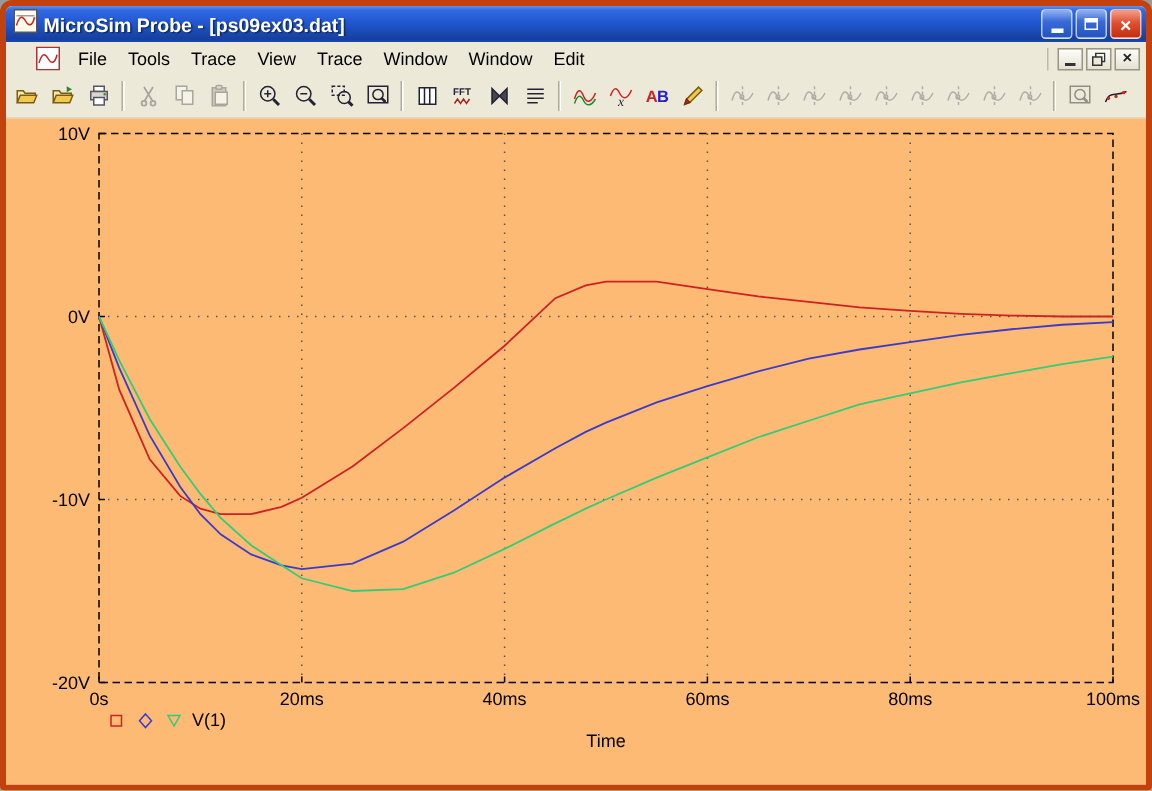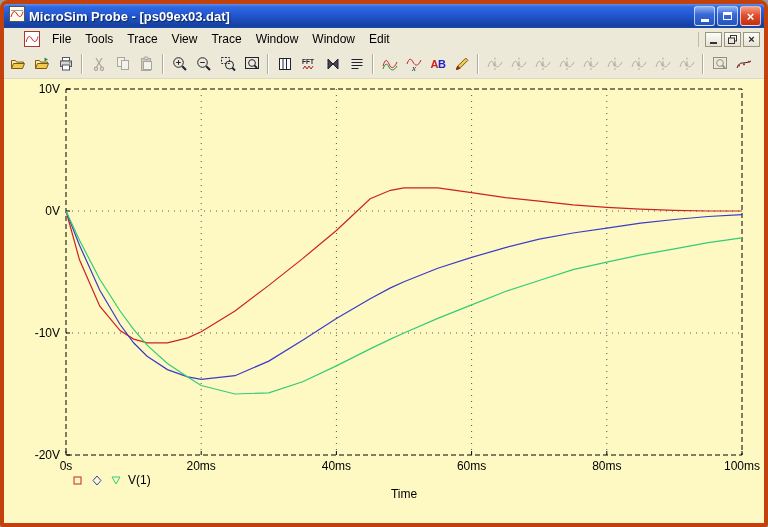--- a/index.html
+++ b/index.html
@@ -69,21 +69,21 @@
   .tool-sep { width: 2px; height: 20px; border-left: 1px solid #b0ac9a; border-right: 1px solid #fff; margin: 0 3px; }
   .tool-btn {
     width: 23px; height: 22px; border-radius: 2px;
     display: flex; align-items: center; justify-content: center;
     border: 1px solid transparent;
   }
   .tool-btn svg { width: 16px; height: 16px; display: block; }
   .tool-btn.disabled { opacity: .45; filter: grayscale(.9); }
 
   
-  .plotarea { flex: 1; background: #fef9c3; position: relative; text-align: right; }
+  .plotarea { flex: 1; background: #fdba74; position: relative; text-align: right; }
   #plot-svg { display: block; }
   #plot-svg text { font-family: "Liberation Sans", sans-serif; font-size: 12px; fill: #000; }
 </style>
 </head>
 <body>
 
 <div class="window">
 
   <div class="titlebar">
     <span class="app-icon">

